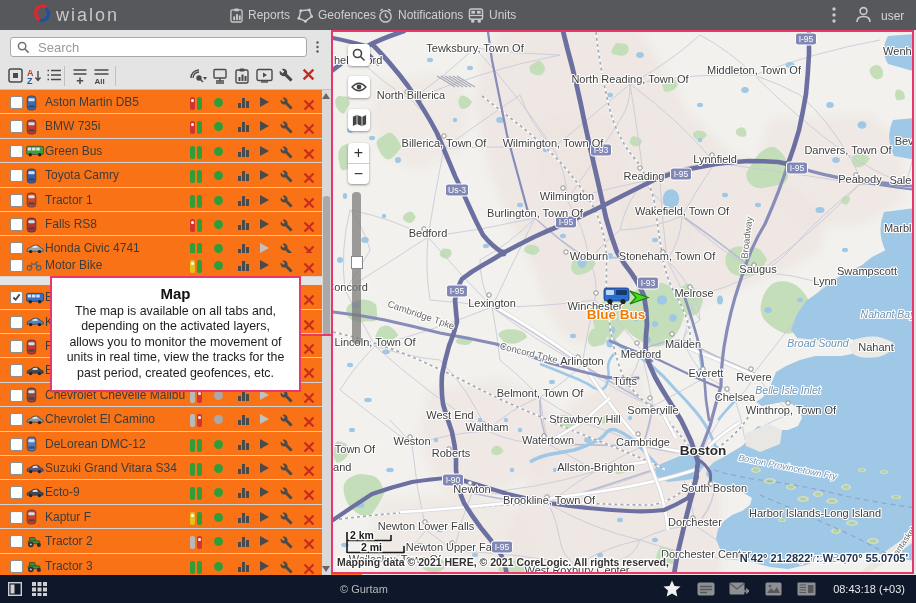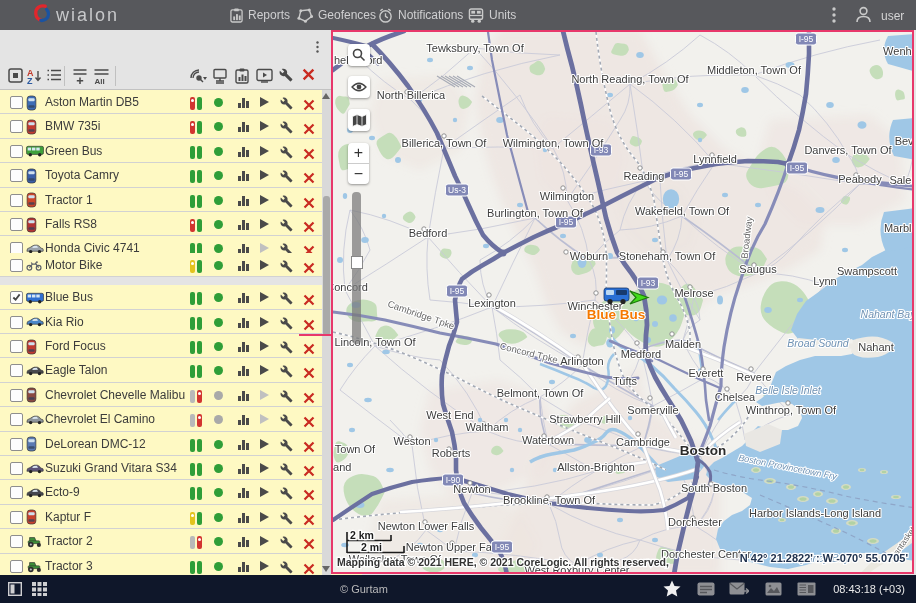--- a/index.html
+++ b/index.html
@@ -15,21 +15,21 @@
 #usertxt { position:absolute; left:881px; top:9px; font-size:12px; color:#d4d4d5; }
 
 #panel { position:absolute; left:0; top:30px; width:331px; height:545px; background:#e4e4e4; }
 #searchband { position:absolute; left:0; top:0; width:331px; height:33px; background:#e4e4e4; }
 #searchbox { position:absolute; left:10px; top:7px; width:297px; height:20px; background:#fff; border:1px solid #a9a9a9; border-radius:3px; }
 #searchtxt { position:absolute; left:27px; top:2px; font-size:13px; color:#9a9a9a; }
 #sdots { position:absolute; left:316px; top:9px; width:3px; }
 #toolbar { position:absolute; left:0; top:33px; width:331px; height:27px; background:#e4e4e4; border-bottom:1px solid #c2c2c2; }
 .ti { position:absolute; top:5px; }
 #rows { position:absolute; left:0; top:0px; width:331px; height:545px; }
-.row { position:absolute; left:0; width:362px; height:24.4px; border-bottom:1px solid #d2d2d2; background:#fef9c3; }
+.row { position:absolute; left:0; width:362px; height:24.4px; border-bottom:1px solid #d2d2d2; background:#f97316; }
 .cb { position:absolute; left:10px; top:6px; width:13px; height:13px; background:#fdfdfd; border:1px solid #8e8e8e; border-radius:2px; }
 .vic { position:absolute; left:26px; top:4px; width:19px; height:17px; display:flex; align-items:center; }
 .nm { position:absolute; left:45px; top:5px; font-size:12px; color:#3c3c3c; white-space:nowrap; }
 .bars { position:absolute; left:190px; top:6px; }
 .bar { position:relative; display:inline-block; width:5px; height:13px; border-radius:2px; margin-right:1.5px; }
 .wdot { position:absolute; left:1px; top:2px; width:3px; height:3px; border-radius:50%; background:#fff; }
 .dot { position:absolute; left:214px; top:8px; width:9px; height:9px; border-radius:50%; }
 .chart { position:absolute; left:238px; top:7px; width:12px; height:11px; }
 .chart i { position:absolute; bottom:0; width:2.6px; background:#4a4a4a; }
 .chart i:nth-child(1) { left:0; } .chart i:nth-child(2) { left:4px; } .chart i:nth-child(3) { left:8px; }
@@ -579,20 +579,27 @@
 <span class="play" style="border-left-color:#4a4a4a"></span>
 <span class="wr"><svg width="13" height="13" viewBox="0 0 24 24">
               <path fill="#4a4a4a" d="M22.7,19l-9.1-9.1c0.9-2.3,0.4-5-1.5-6.9c-2-2-5-2.4-7.4-1.3L9,6L6,9L1.6,4.7C0.4,7.1,0.9,10.1,2.9,12.1c1.9,1.9,4.6,2.4,6.9,1.5l9.1,9.1c0.4,0.4,1,0.4,1.4,0l2.3-2.3C23.1,20,23.1,19.3,22.7,19z"></path>
             </svg></span>
 <span class="xx"><svg width="12" height="12" viewBox="0 0 12 12">
               <path d="M1.5,1.5 L10.5,10.5 M10.5,1.5 L1.5,10.5" stroke="#c92a21" stroke-width="2.2"></path>
             </svg></span>
 </div>
       </div>
   <div id="searchband">
+    <div id="searchbox">
+          <svg style="position:absolute;left:6px;top:3px" width="13" height="13" viewBox="0 0 14 14">
+            <circle cx="5.5" cy="5.5" r="4" fill="none" stroke="#6f6f6f" stroke-width="1.6"></circle>
+            <path d="M8.5,8.5 L12.5,12.5" stroke="#6f6f6f" stroke-width="1.6"></path>
+          </svg>
+          <span id="searchtxt">Search</span>
+        </div>
     <svg id="sdots" width="4" height="16" viewBox="0 0 4 16">
           <circle cx="2" cy="2" r="1.6" fill="#555"></circle>
           <circle cx="2" cy="8" r="1.6" fill="#555"></circle>
           <circle cx="2" cy="14" r="1.6" fill="#555"></circle>
         </svg>
   </div>
   <div id="toolbar">
     <svg class="ti" style="left:8px" width="15" height="15" viewBox="0 0 15 15">
           <rect x="1" y="1" width="13" height="13" rx="2" fill="none" stroke="#4a4a4a" stroke-width="1.5"></rect>
           <rect x="5" y="5" width="5" height="5" fill="#4a4a4a"></rect>
@@ -1058,20 +1065,24 @@
 <div id="zbox">
       <div>+</div>
       <div class="sep"></div>
       <div>−</div>
     </div>
 <div id="slider"></div>
     <div id="shandle"></div>
 
 <div id="redborder"></div>
 <div id="connector"></div>
+<div id="popup">
+      <h3>Map</h3>
+      <p>The map is available on all tabs and,<br>depending on the activated layers,<br>allows you to monitor the movement of<br>units in real time, view the tracks for the<br>past period, created geofences, etc.</p>
+    </div>
 
 <div id="topbar">
   <svg id="logo" width="22" height="22" viewBox="0 0 24 24">
         <path d="M15.5,3.5 C9.5,1.8 4.8,6 5.2,11.5 C5.5,15.3 8,18 11.3,19" fill="none" stroke="#e2262c" stroke-width="3.6" stroke-linecap="round"></path>
         <path d="M17,7 C19.8,9.8 20,14.8 16.4,17.5 C14.6,18.9 12.6,19.3 10.8,19" fill="none" stroke="#1a53a0" stroke-width="3.6" stroke-linecap="round"></path>
       </svg>
   <span id="wname">wialon</span>
   <div class="tab" style="left:230px"><svg width="13" height="15" viewBox="0 0 14 16">
           <rect x="1" y="2" width="12" height="13" rx="1.5" fill="none" stroke="#c9c9c9" stroke-width="1.4"></rect>
           <rect x="4.5" y="0.5" width="5" height="3" rx="1" fill="#c9c9c9"></rect>

